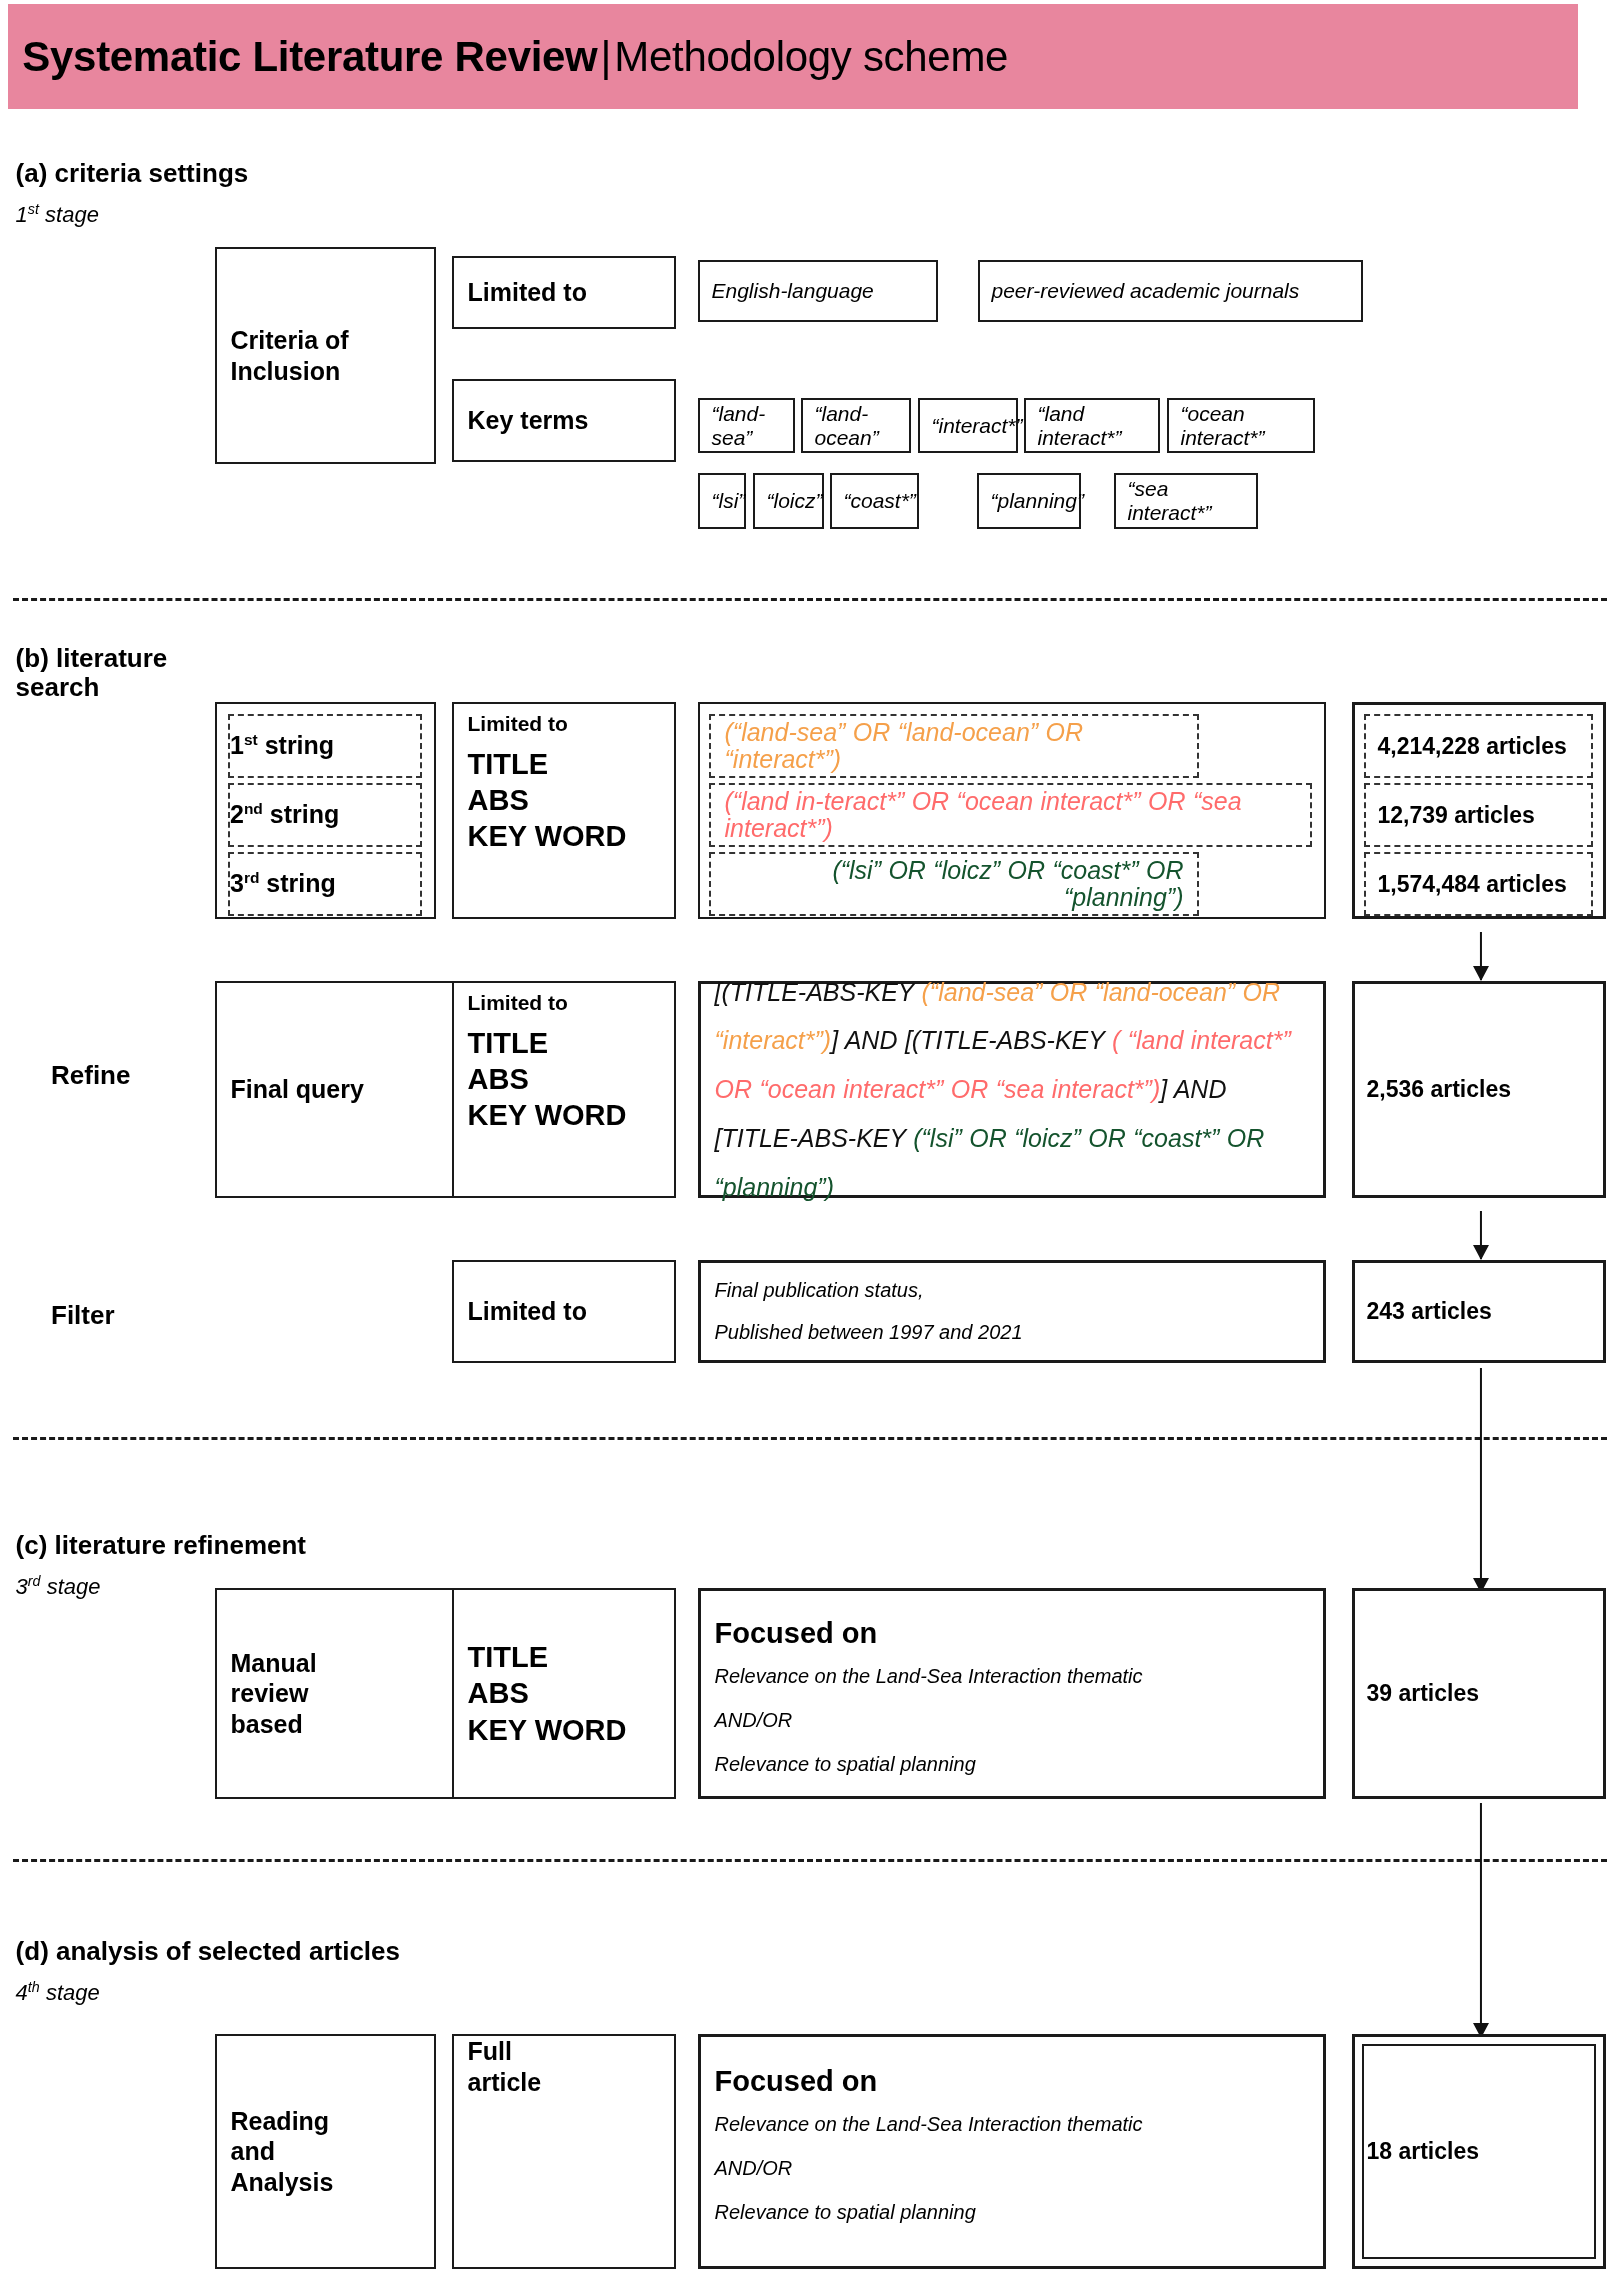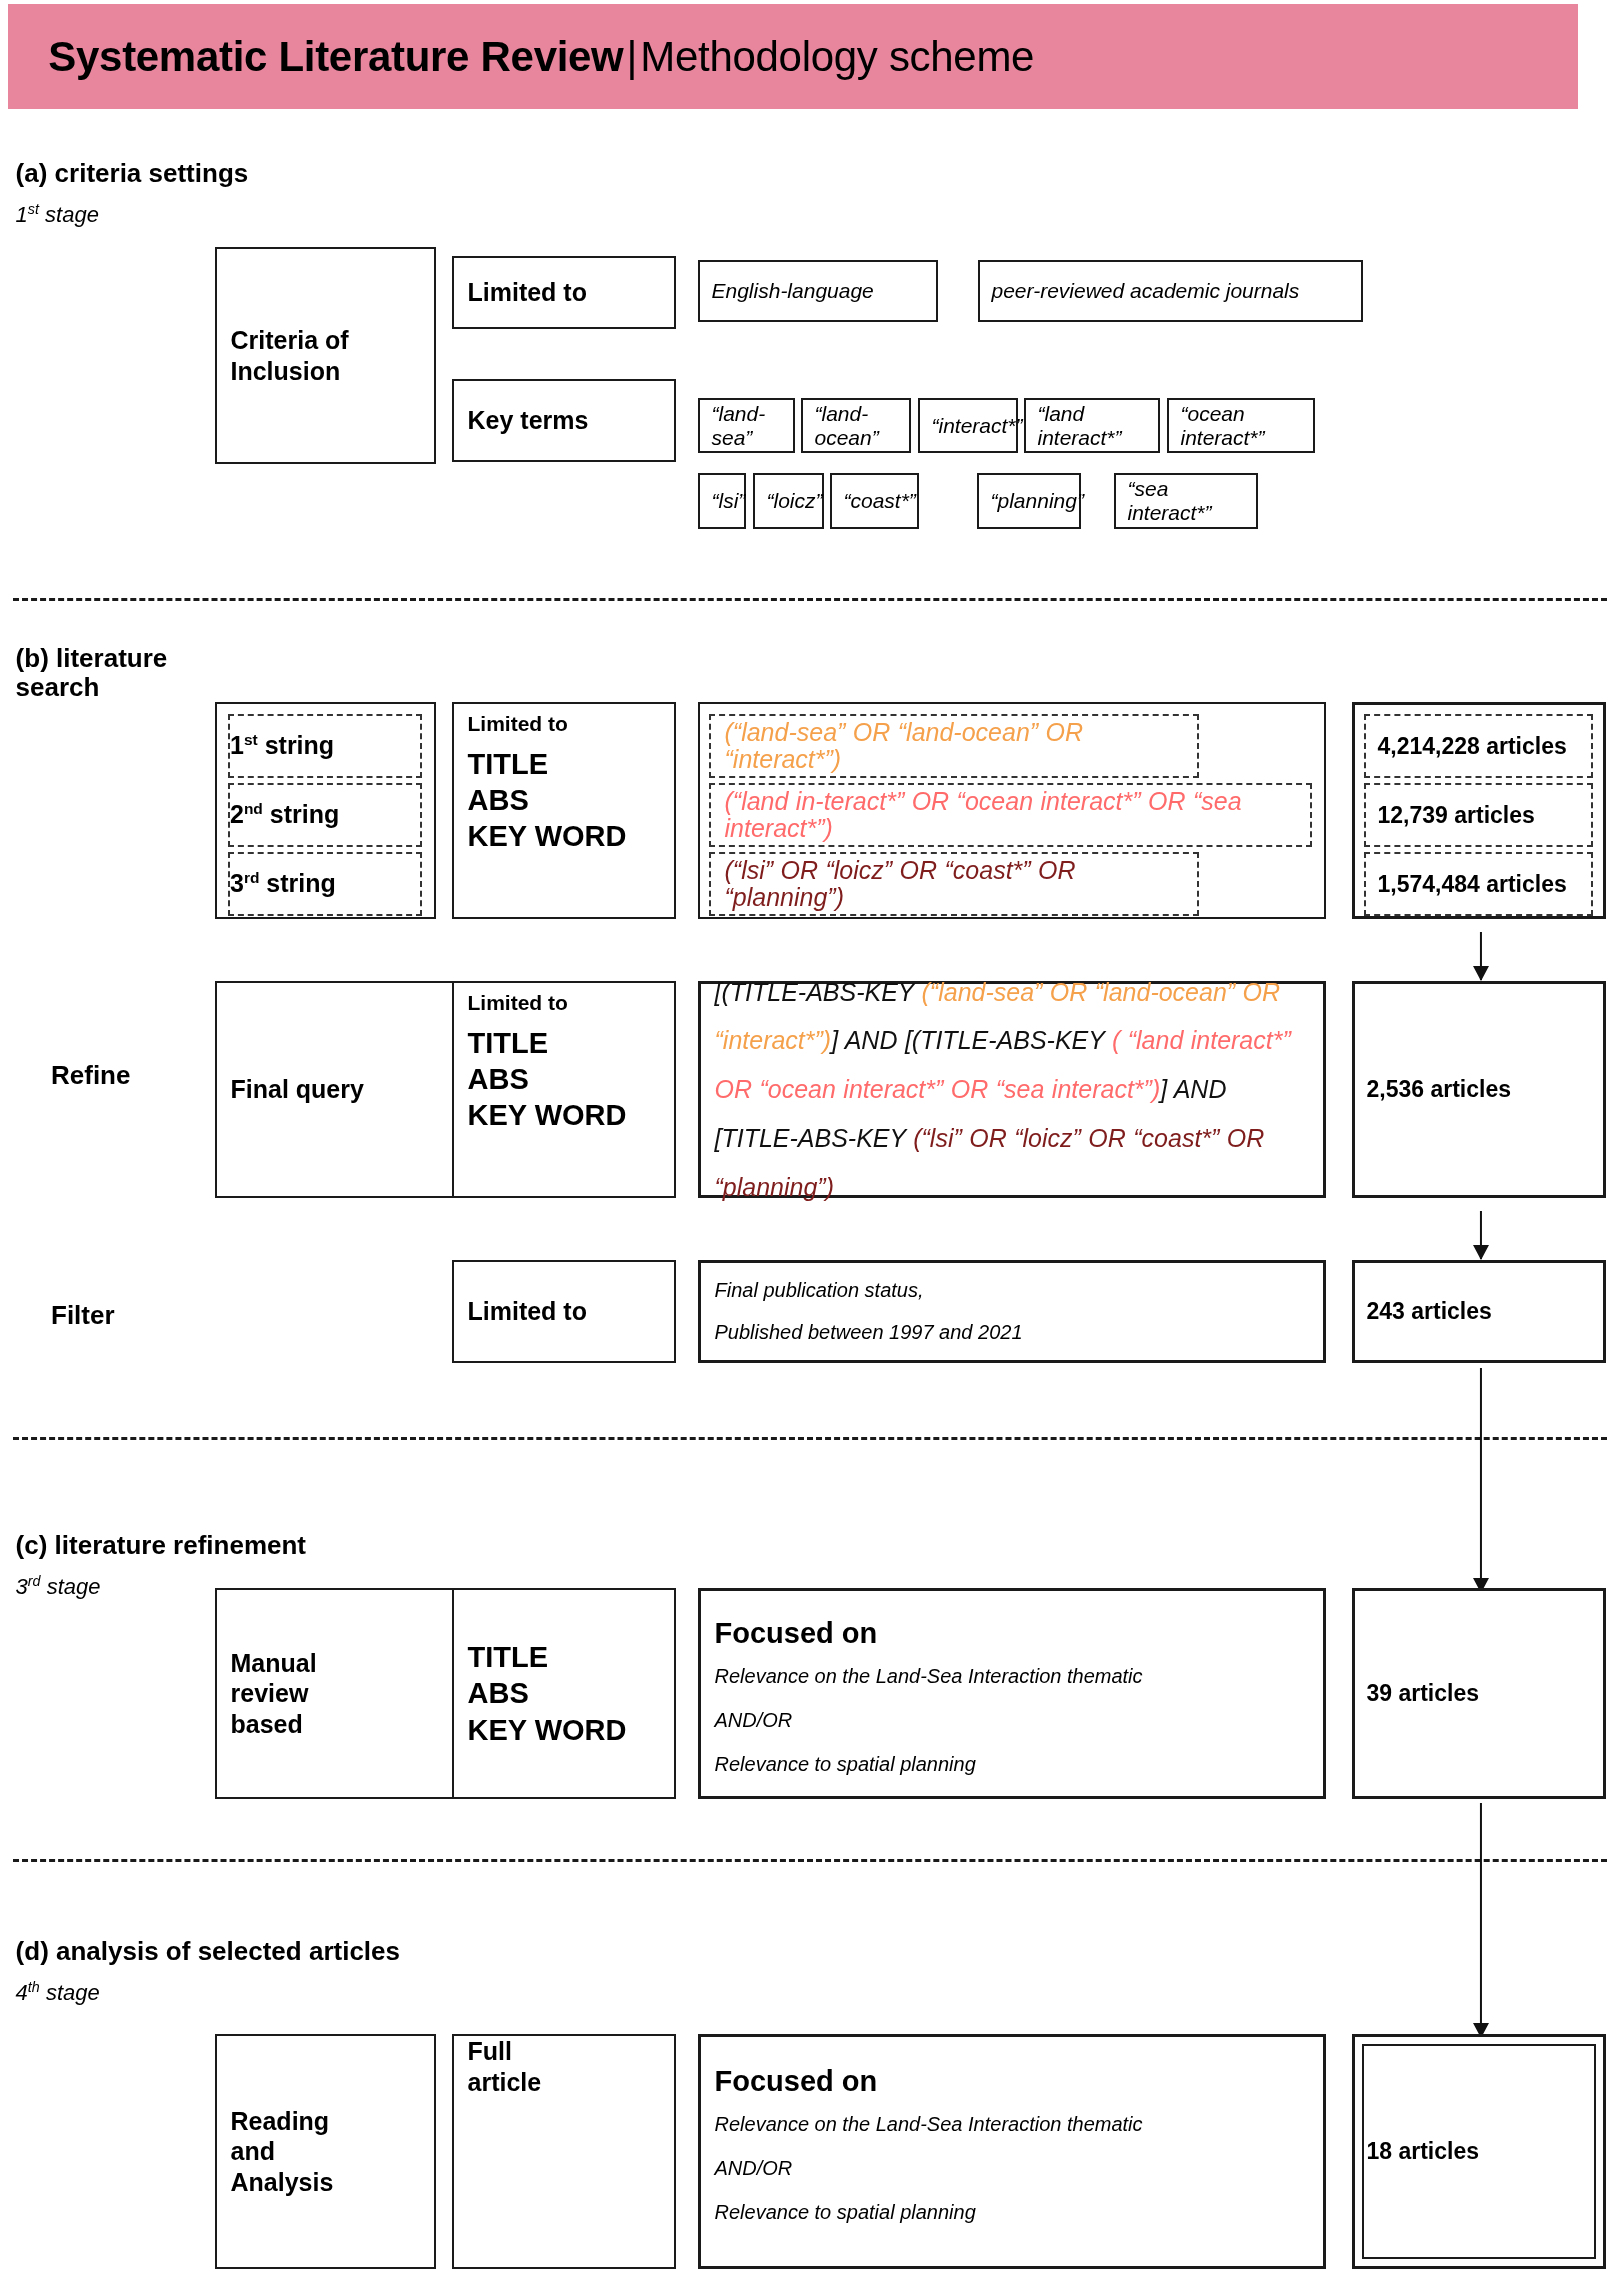--- a/index.html
+++ b/index.html
@@ -18,21 +18,21 @@
 
   
   .header-band {
     position: absolute;
     left: 8.3px; top: 4.2px;
     width: 1570px; height: 105px;
     background: #E8869E;
     display: flex; align-items: center;
   }
   .header-title {
-    padding-left: 40px;
+    padding-left: 14px;
     font-size: 42px;
     letter-spacing: -0.3px;
     white-space: nowrap;
     line-height: 1;
   }
   .header-title .strong { font-weight: bold; }
   .header-title .sep { font-weight: 300; padding: 0 3.1px; }
   .header-title .light { font-weight: 400; }
 
   
@@ -118,21 +118,21 @@
   
   .qtext {
     font-style: italic;
     font-size: 25px;
     line-height: 1.95;
     padding: 0 13.5px;
     word-spacing: 0.5px;
   }
   .c-orange { color: #F5A04A; }
   .c-red    { color: #FF6B6B; }
-  .c-green  { color: #7f1d1d; }
+  .c-green  { color: #14532d; text-align: right; }
   .c-black  { color: #111; }
 
   .strlabel {
     font-weight: bold;
     font-size: 25px;
     width: 100%;
     text-align: left;
   }
   .strlabel sup { font-size: 0.62em; vertical-align: super; }
 

